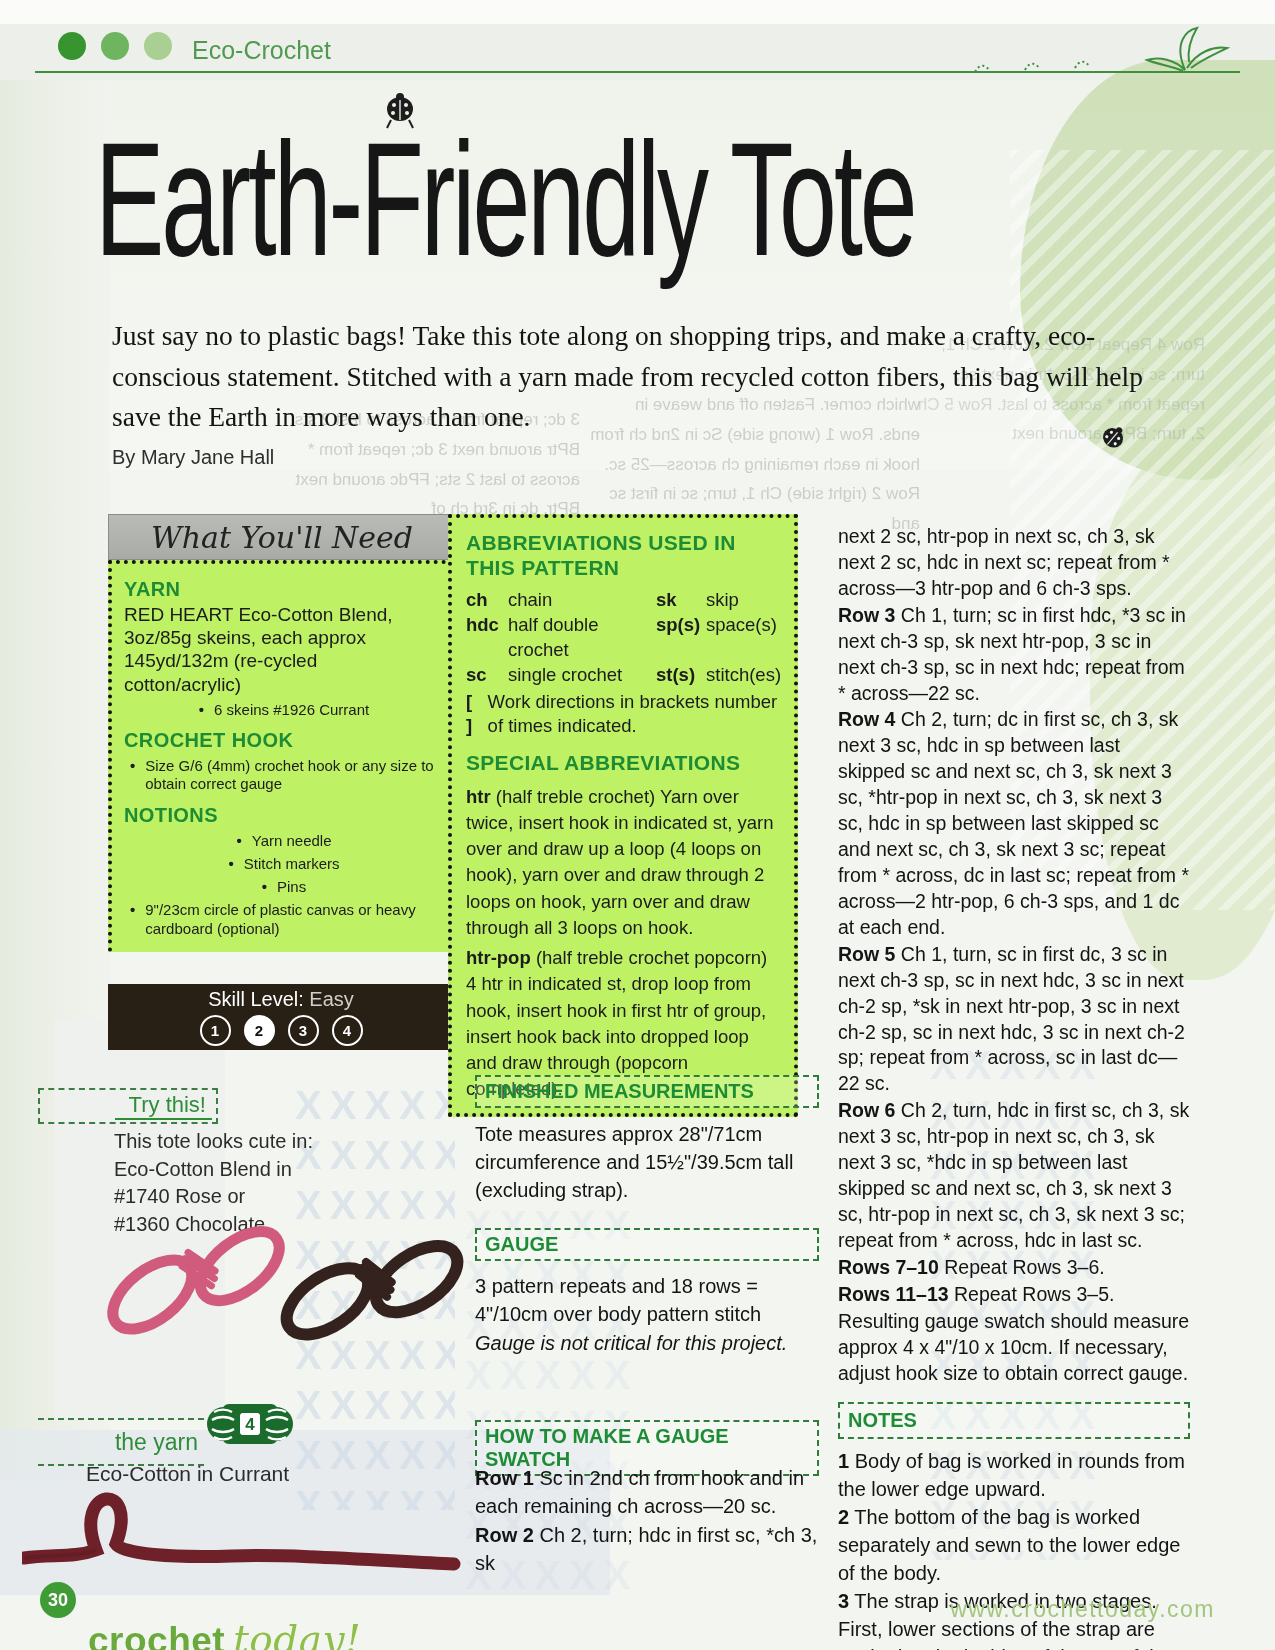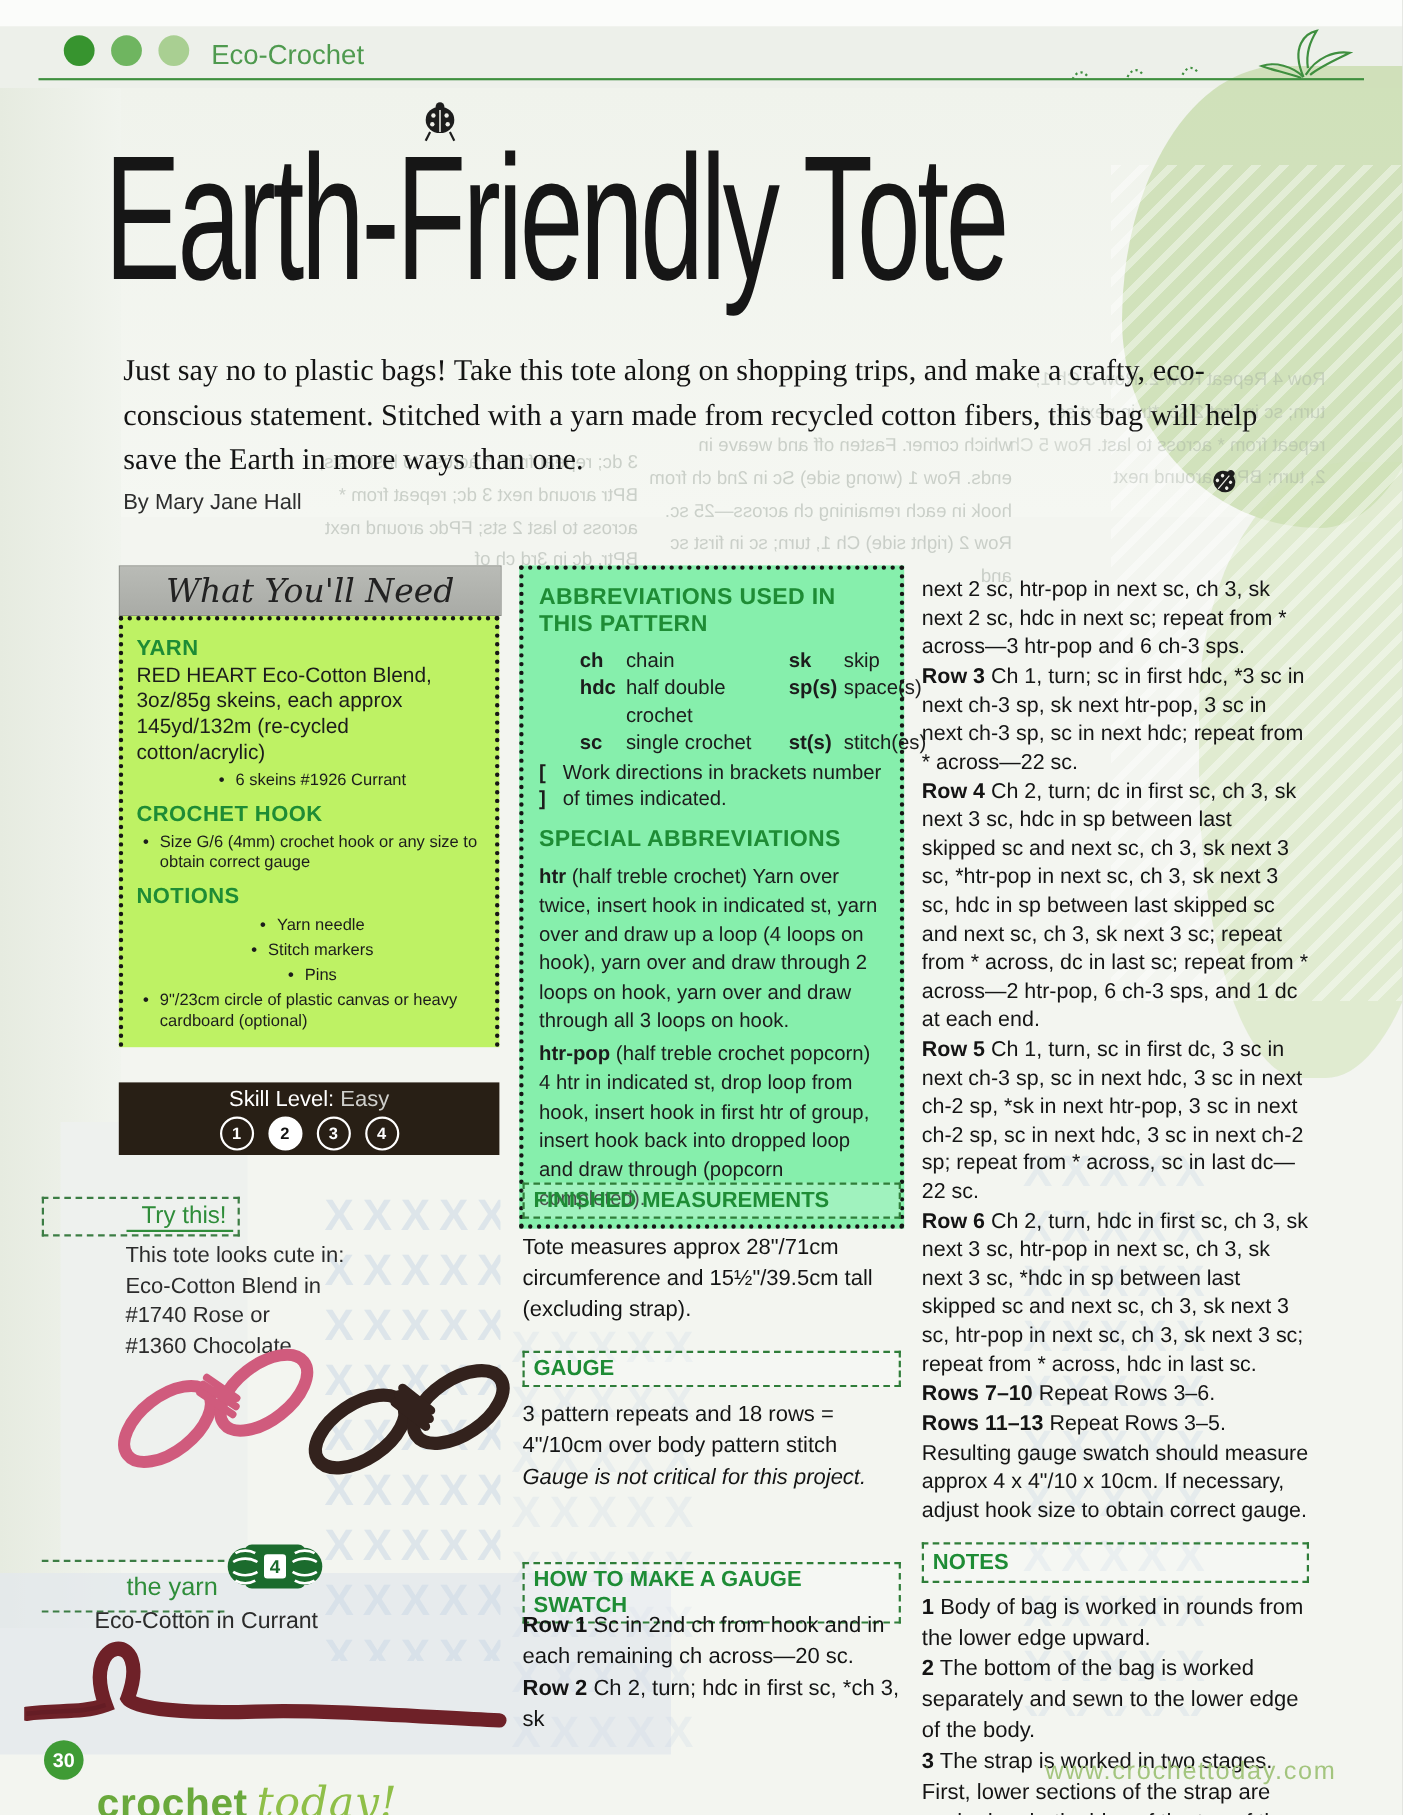--- a/index.html
+++ b/index.html
@@ -50,24 +50,24 @@
   .bullet::before{content:"•";font-weight:bold;margin:0 10px 0 6px;}
   .skill-bar{position:absolute;left:108px;top:984px;width:346px;height:66px;background:#281f15;
              display:flex;flex-direction:column;align-items:center;justify-content:center;gap:4px;}
   .skill-txt{color:#fff;font-size:20px;}
   .skill-txt .val{color:#cfcfcb;}
   .skill-circles{display:flex;gap:13px;}
   .sc-circle{width:27px;height:27px;border-radius:50%;border:2px solid #fff;color:#fff;
              display:flex;align-items:center;justify-content:center;font-size:15px;font-weight:bold;}
   .sc-circle.active{background:#fff;color:#111;}
   
-  .abbr-box{position:absolute;left:472px;top:514px;width:316px;background:#86efac;
+  .abbr-box{position:absolute;left:448px;top:514px;width:316px;background:#bef264;
             border:4px dotted #151515;padding:12px 12px 10px 14px;}
   .abbr-title{color:#1e8c35;font-weight:bold;font-size:21px;line-height:1.2;letter-spacing:.3px;margin-bottom:8px;}
-  .abbr-row{display:flex;font-size:18.5px;line-height:1.35;margin-left:37px;}
+  .abbr-row{display:flex;font-size:18.5px;line-height:1.35;}
   .abbr-row .a1{font-weight:bold;width:42px;flex:none;}
   .abbr-row .d1{width:148px;flex:none;}
   .abbr-row .a2{font-weight:bold;width:50px;flex:none;}
   .abbr-row .d2{flex:1;}
   .abbr-note{display:flex;font-size:18.5px;line-height:1.3;margin-top:2px;}
   .abbr-note b{margin-right:10px;}
   .sp-def{font-size:18.5px;line-height:1.42;margin-top:4px;}
   .sp-def b{font-weight:bold;}
   
   .dash-head{border:2px dashed #2f7d39;color:#1e8c35;font-weight:bold;font-size:20px;

